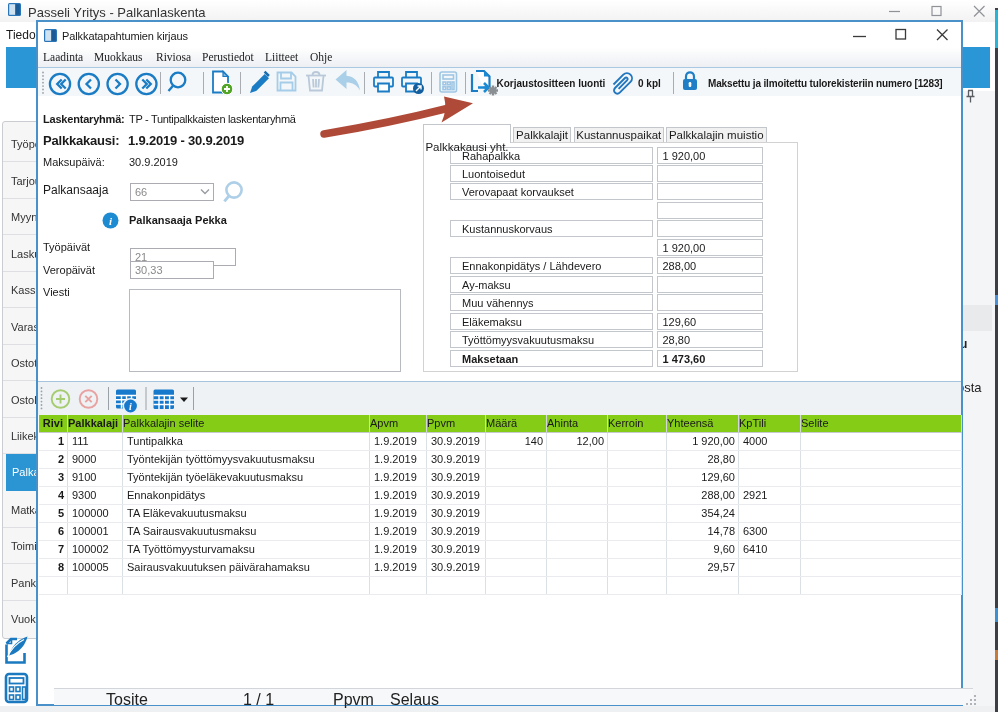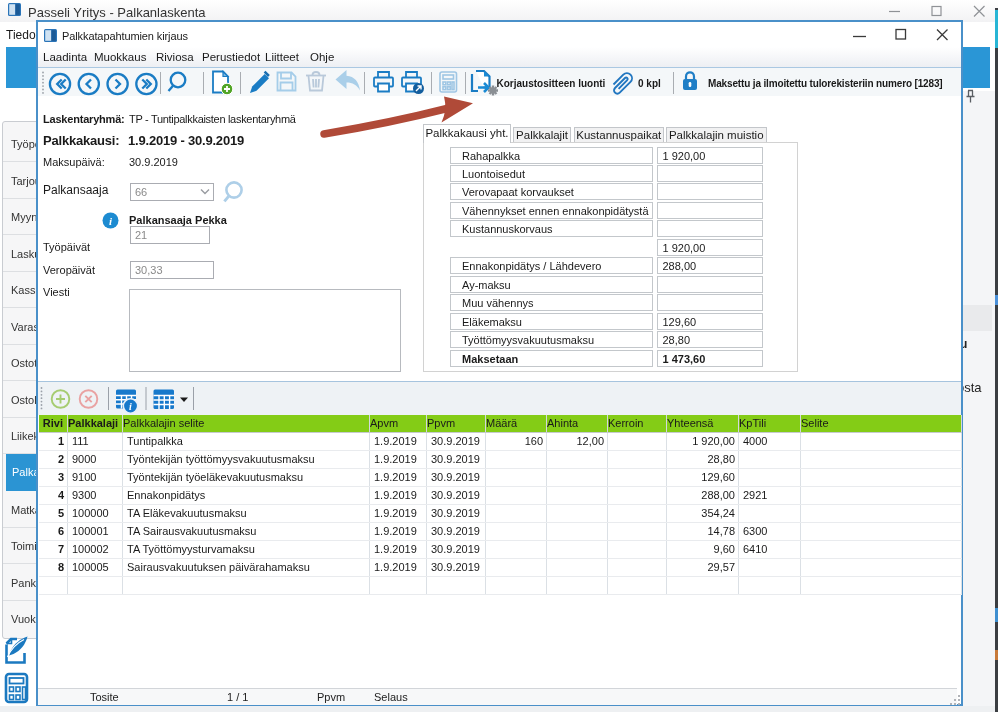--- a/index.html
+++ b/index.html
@@ -19,21 +19,21 @@
        white-space:nowrap;overflow:hidden;}
   #sb-hl{position:absolute;left:3px;top:332px;width:37px;height:37px;background:#2b94d3;
          color:#fff;font-size:11px;line-height:37px;padding-left:6px;box-sizing:border-box;}
   
   #bg-right{left:963px;top:91px;width:33px;height:621px;background:#f4f5f7;}
   #dark-strip{left:995px;top:8px;width:3px;height:704px;background:#3b3e42;}
   
   #dlg{left:36px;top:20px;width:923px;height:682px;border:2px solid #4a90c9;background:#fff;z-index:5;}
   
   #dlg-title .t{left:24px;top:7.5px;font-size:11px;letter-spacing:-0.1px;color:#1a1a1a;font-weight:400;}
-  #dlg-menu{left:0px;top:25px;width:923px;height:20px;background:linear-gradient(#ffffff,#edeff3);}
+  #dlg-menu{left:0px;top:25px;width:923px;height:20px;background:linear-gradient(#ffffff,#edeff3);font-family:Liberation Serif, serif;}
   .mi{position:absolute;top:4px;font-size:11.5px;color:#1a1a1a;}
   #toolbar{left:0px;top:45px;width:923px;height:29px;background:#f4f7f9;
            border-top:1px solid #aac8e2;box-sizing:border-box;}
   .sep{position:absolute;width:1px;background:#a9adb2;}
   .tsep{top:50px;height:22px;}
   .btxt{position:absolute;font-size:10px;font-weight:bold;color:#1a1a1a;white-space:nowrap;}
   
   .lbl{position:absolute;font-size:11px;color:#1a1a1a;}
   .inp{position:absolute;background:#fff;border:1px solid #aaacb2;box-sizing:border-box;
        font-size:11px;color:#8a8a8a;padding:2px 0 0 4px;}
@@ -52,22 +52,22 @@
   #grid{left:0.5px;top:392.5px;width:921px;}
   #grid table{border-collapse:collapse;table-layout:fixed;width:921px;font-size:11px;color:#1a1a1a;}
   #grid th{background:#84cc16;font-weight:normal;text-align:left;height:17px;
            border-right:1px solid #d4d8dd;border-bottom:1px solid #c6cacf;padding:0 0 0 0;
            white-space:nowrap;overflow:hidden;}
   #grid td{height:17px;border-right:1px solid #dbe0e5;border-bottom:1px solid #e9ebee;
            padding:0 0 0 4px;white-space:nowrap;overflow:hidden;}
   #grid .r{text-align:right;padding:0 3px 0 0;}
   #grid .b{font-weight:bold;}
   
-  #status{left:0px;top:666px;width:919px;height:15.5px;background:#f7f8f9;border-top:1px solid #d2d5d9;
-          font-size:11px;color:#222;}
+  #status{left:16px;top:666px;width:919px;height:15.5px;background:#f7f8f9;border-top:1px solid #d2d5d9;
+          font-size:16px;color:#222;}
   #status span{position:absolute;top:2px;}
 </style>
 </head>
 <body>
 <div class="abs" id="bg-title">
     <span class="abs t">Passeli Yritys - Palkanlaskenta</span>
   </div>
 <div class="abs" id="bg-menu">
     <span class="abs t">Tiedosto</span>
   </div>
@@ -238,38 +238,37 @@
 <svg class="abs" style="left:183px;top:158px" width="28" height="26" viewBox="0 0 28 26">
   <circle cx="13" cy="10" r="7.6" fill="none" stroke="#aecfe8" stroke-width="2.6"></circle>
   <line x1="7.6" y1="16.4" x2="3.4" y2="21.4" stroke="#aecfe8" stroke-width="3"></line>
 </svg>
 <svg class="abs" style="left:64px;top:190px" width="17" height="17" viewBox="0 0 17 17">
   <circle cx="8.5" cy="8.5" r="8" fill="#1d8bd1"></circle>
   <text x="8.5" y="12.5" font-size="11" font-style="italic" font-weight="bold" fill="#fff" text-anchor="middle" font-family="Liberation Serif,serif">i</text>
 </svg>
 <div class="lbl" style="left:91px;top:192px;font-weight:bold">Palkansaaja Pekka</div>
 <div class="lbl" style="left:5px;top:219px">Työpäivät</div>
-<div class="inp" style="left:92px;top:204px;width:80px;height:18px">21</div>
+<div class="inp" style="left:92px;top:226px;width:106px;height:18px">21</div>
 <div class="lbl" style="left:5px;top:242px">Veropäivät</div>
 <div class="inp" style="left:92px;top:238.5px;width:84px;height:18px">30,33</div>
 <div class="lbl" style="left:5px;top:264px">Viesti</div>
 <div class="inp" style="left:91px;top:266.5px;width:272px;height:83px;border-color:#b7babf"></div>
 
 <div class="abs" id="tabpanel"></div>
-<div class="tab" style="left:385px;top:102px;width:88px;height:19px;background:#fff;z-index:3;padding-top:2px">Palkkakausi yht.</div>
+<div class="tab" style="left:385px;top:102px;width:88px;height:19px;background:#fff;z-index:3;padding-top:16px">Palkkakausi yht.</div>
 <div class="tab" style="left:475px;top:104.5px;width:58px;height:15px;padding-top:1px">Palkkalajit</div>
 <div class="tab" style="left:535.5px;top:104.5px;width:90.5px;height:15px;padding-top:1px">Kustannuspaikat</div>
 <div class="tab" style="left:627.5px;top:104.5px;width:101.5px;height:15px;padding-top:1px">Palkkalajin muistio</div>
 <div class="frow-l" style="top:124.5px">Rahapalkka</div>
     <div class="frow-v" style="top:124.5px">1 920,00</div>
 <div class="frow-l" style="top:143px">Luontoisedut</div>
     <div class="frow-v" style="top:143px"></div>
 <div class="frow-l" style="top:161.4px">Verovapaat korvaukset</div>
     <div class="frow-v" style="top:161.4px"></div>
-<div class="frow-l" style="top:179.9px">Vähennykset ennen ennakonpidätystä</div>
     <div class="frow-v" style="top:179.9px"></div>
 <div class="frow-l" style="top:198.3px">Kustannuskorvaus</div>
     <div class="frow-v" style="top:198.3px"></div>
     <div class="frow-v" style="top:216.8px">1 920,00</div>
 <div class="frow-l" style="top:235.2px">Ennakonpidätys / Lähdevero</div>
     <div class="frow-v" style="top:235.2px">288,00</div>
 <div class="frow-l" style="top:253.7px">Ay-maksu</div>
     <div class="frow-v" style="top:253.7px"></div>
 <div class="frow-l" style="top:272.1px">Muu vähennys</div>
     <div class="frow-v" style="top:272.1px"></div>
@@ -341,21 +340,21 @@
             <th>Yhteensä</th>
             <th>KpTili</th>
             <th>Selite</th>
           </tr>
 <tr>
             <td class="r b">1</td>
             <td>111</td>
             <td>Tuntipalkka</td>
             <td>1.9.2019</td>
             <td>30.9.2019</td>
-            <td class="r">160</td>
+            <td class="r">140</td>
             <td class="r">12,00</td>
             <td></td>
             <td class="r">1 920,00</td>
             <td>4000</td>
             <td></td>
           </tr>
 <tr>
             <td class="r b">2</td>
             <td>9000</td>
             <td>Työntekijän työttömyysvakuutusmaksu</td>

